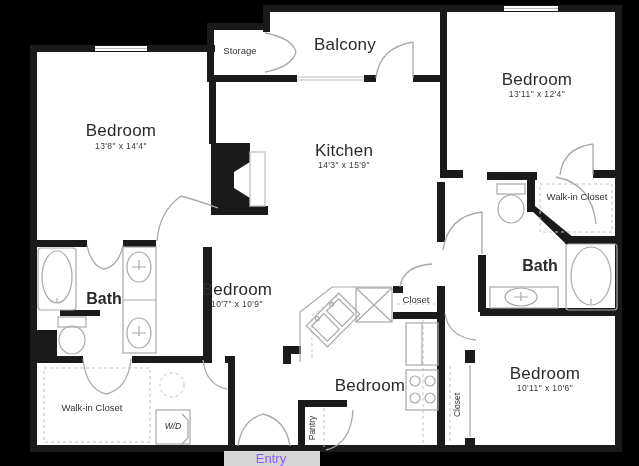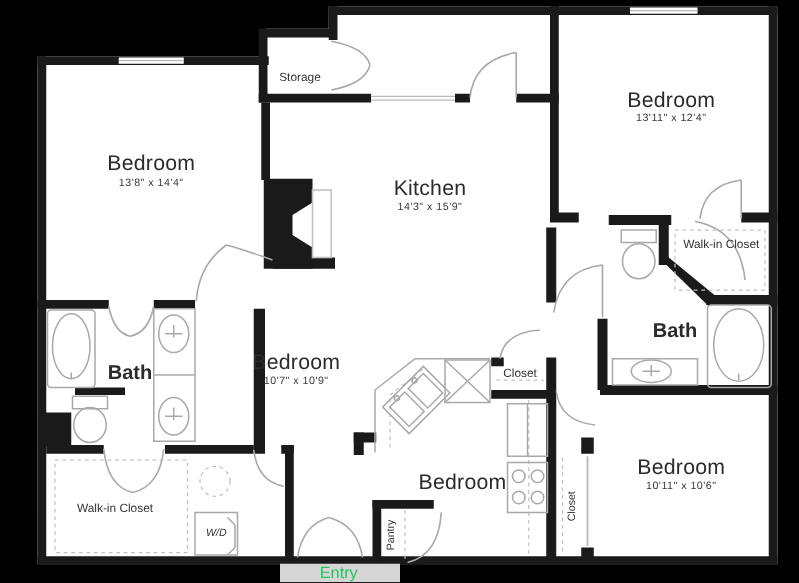--- a/index.html
+++ b/index.html
@@ -12,21 +12,21 @@
     position:absolute;transform:translate(-50%,-50%);
     color:#2b2b2b;text-align:center;white-space:nowrap;line-height:1.15;
   }
   .room-big{font-size:17px;letter-spacing:.2px;}
   .room-med{font-size:16px;font-weight:bold;}
   .dims{font-size:8.5px;color:#3a3a3a;letter-spacing:.4px;}
   .small-lbl{font-size:9.5px;color:#333;}
   .tiny-lbl{font-size:8.5px;color:#333;}
   .two-line{white-space:normal;width:62px;}
   .vert{transform:translate(-50%,-50%) rotate(-90deg);}
-  .entry-lbl{font-size:13px;color:#22c55e;}
+  .entry-lbl{font-size:13px;color:#8b5cf6;}
 </style>
 </head>
 <body>
 
 <div id="stage">
 
 <svg id="plan-svg" width="639" height="466" viewBox="0 0 639 466">
 
   <g>
     <path d="M30,45 H213 V23 H263 V5 H622 V452 H30 Z" fill="#ffffff"></path>
@@ -196,22 +196,23 @@
   <g stroke="#bbbbbb" stroke-width="1.5">
     <line x1="470" y1="365" x2="470" y2="437"></line>
   </g>
 
   <rect x="224" y="451" width="96" height="15" fill="#d6d6d6"></rect>
 </svg>
 
 <div class="lbl room-big" style="left:121px;top:131px;">Bedroom</div>
 <div class="lbl dims" style="left:121px;top:147px;">13'8" x 14'4"</div>
 
-<div class="lbl small-lbl" style="left:240px;top:63px;">Storage</div>
-
+<div class="lbl small-lbl" style="left:240px;top:51px;">Storage</div>
+
+<div class="lbl room-big" style="left:345px;top:45px;">Balcony</div>
 
 <div class="lbl room-big" style="left:537px;top:80px;">Bedroom</div>
 <div class="lbl dims" style="left:537px;top:95px;">13'11" x 12'4"</div>
 
 <div class="lbl room-big" style="left:344px;top:151px;">Kitchen</div>
 <div class="lbl dims" style="left:344px;top:166px;">14'3" x 15'9"</div>
 
 <div class="lbl small-lbl two-line" style="left:577px;top:197px;">Walk-in Closet</div>
 
 <div class="lbl room-med" style="left:540px;top:266px;">Bath</div>

